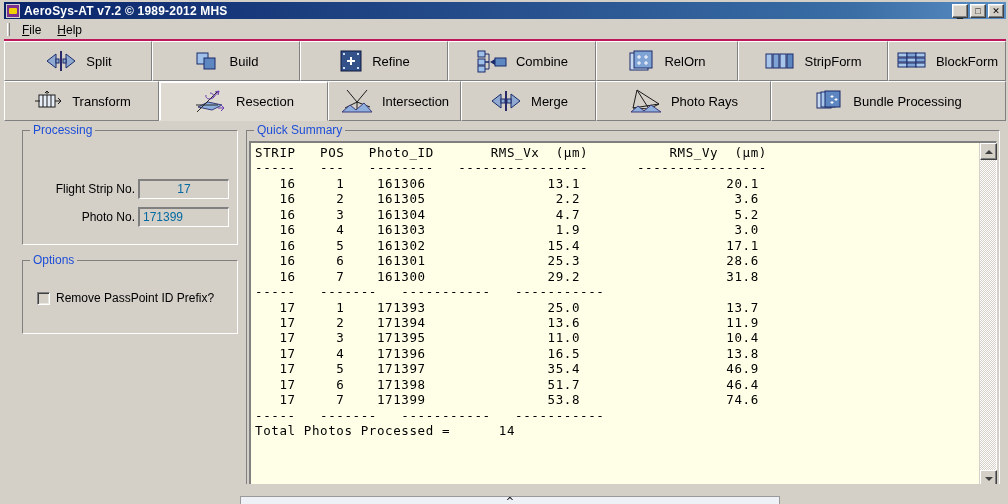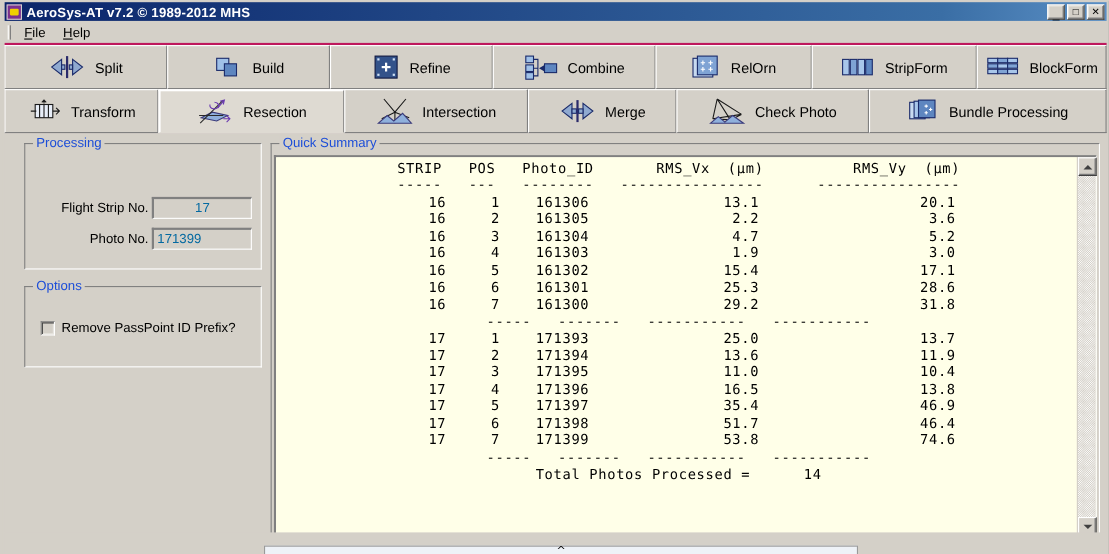--- a/index.html
+++ b/index.html
@@ -166,21 +166,20 @@
     border-bottom: 1px solid #ffffff;
     box-sizing: border-box;
     display: flex;
   }
   .textarea {
     flex: 1 1 auto;
     background: #ffffe8;
     overflow: hidden;
     padding: 2px 0 0 4px;
     box-sizing: border-box;
-    text-align: center;
   }
   pre.monotext {
     margin: 0;
     font-family: "DejaVu Sans Mono", "Liberation Mono", monospace;
     font-size: 12.5px;
     line-height: 15.45px;
     color: #000;
     white-space: pre;
     letter-spacing: 0.6px;
   }
@@ -347,21 +346,21 @@
             <rect x="11" y="13" width="9" height="4" fill="#7fa3d4"></rect>
             <rect x="20" y="13" width="9" height="4" fill="#a8c6ea"></rect>
           </g>
         </svg>
         <span class="lbl">BlockForm</span>
       </div>
     </div>
 
     <div class="tabrow row2">
 
-      <div class="tab" style="width:140px">
+      <div class="tab" style="width:155px">
         <svg class="ico" width="32" height="22" viewBox="0 0 32 22">
           <rect x="7" y="5" width="16" height="12" fill="#e8eef8" stroke="#1a1a1a"></rect>
           <g stroke="#1a1a1a">
               <path d="M11 5 v12 M15 5 v12 M19 5 v12"></path>
             </g>
           <path d="M15 1 v3 M13 3 l2 -2 l2 2" stroke="#1a1a1a" fill="none"></path>
           <path d="M3 11 h5 M23 11 h6 M26 8 l3 3 l-3 3" stroke="#1a1a1a" fill="none"></path>
         </svg>
         <span class="lbl">Transform</span>
       </div>
@@ -371,21 +370,21 @@
           <polygon points="4,18 14,13 28,16 18,21" fill="#8fb0dc" stroke="#3a3a7a"></polygon>
           <path d="M3 23 L24 2" stroke="#2a2a2a" stroke-width="1" fill="none"></path>
           <path d="M2 16 h22" stroke="#2a2a2a" fill="none"></path>
           <path d="M12 6 a4 3 0 1 0 4 -2" stroke="#6a3ab0" fill="none"></path>
           <path d="M19 9 l6 -7 M21 3 l4 -1 l-1 4" stroke="#6a3ab0" fill="none"></path>
           <path d="M24 19 h6 M27 16 l3 3 l-3 3" stroke="#6a3ab0" fill="none"></path>
         </svg>
         <span class="lbl">Resection</span>
       </div>
 
-      <div class="tab" style="width:167px">
+      <div class="tab" style="width:133px">
         <svg class="ico" width="34" height="26" viewBox="0 0 34 26">
           <path d="M7 2 L17 14 L27 2" stroke="#1a1a1a" fill="none"></path>
           <path d="M17 14 L17 24 M17 14 L5 20 M17 14 L30 19" stroke="#1a1a1a" fill="none"></path>
           <path d="M2 24 L10 17 L16 22 L24 15 L32 24 Z" fill="#8fb0dc" stroke="#3a3a7a"></path>
         </svg>
         <span class="lbl">Intersection</span>
       </div>
 
       <div class="tab" style="width:135px">
         <svg class="ico" width="34" height="22" viewBox="0 0 34 22">
@@ -396,21 +395,21 @@
           <rect x="18" y="9" width="4" height="4" fill="#8fa9d0" stroke="#1a2a6a"></rect>
         </svg>
         <span class="lbl">Merge</span>
       </div>
 
       <div class="tab" style="width:175px">
         <svg class="ico" width="34" height="26" viewBox="0 0 34 26">
           <path d="M8 2 L30 16 M8 2 L4 20 M8 2 L20 21 M4 20 L30 16 M4 20 L20 21 M20 21 L30 16" stroke="#1a1a1a" fill="none"></path>
           <path d="M2 24 L9 18 L15 23 L22 17 L32 24 Z" fill="#8fb0dc" stroke="#3a3a7a"></path>
         </svg>
-        <span class="lbl">Check Photo</span>
+        <span class="lbl">Photo Rays</span>
       </div>
 
       <div class="tab" style="flex:1 1 auto">
         <svg class="ico" width="30" height="24" viewBox="0 0 30 24">
           <rect x="2" y="4" width="14" height="15" fill="#c8daf0" stroke="#1a2a6a"></rect>
           <rect x="6" y="3" width="14" height="15" fill="#a8c6ea" stroke="#1a2a6a"></rect>
           <rect x="10" y="2" width="15" height="16" fill="#5e86c0" stroke="#1a2a6a"></rect>
           <g stroke="#ffffff">
               <path d="M17 6 v3 M15.5 7.5 h3 M17 12 v3 M15.5 13.5 h3 M21 9 v3 M19.5 10.5 h3"></path>
             </g>

